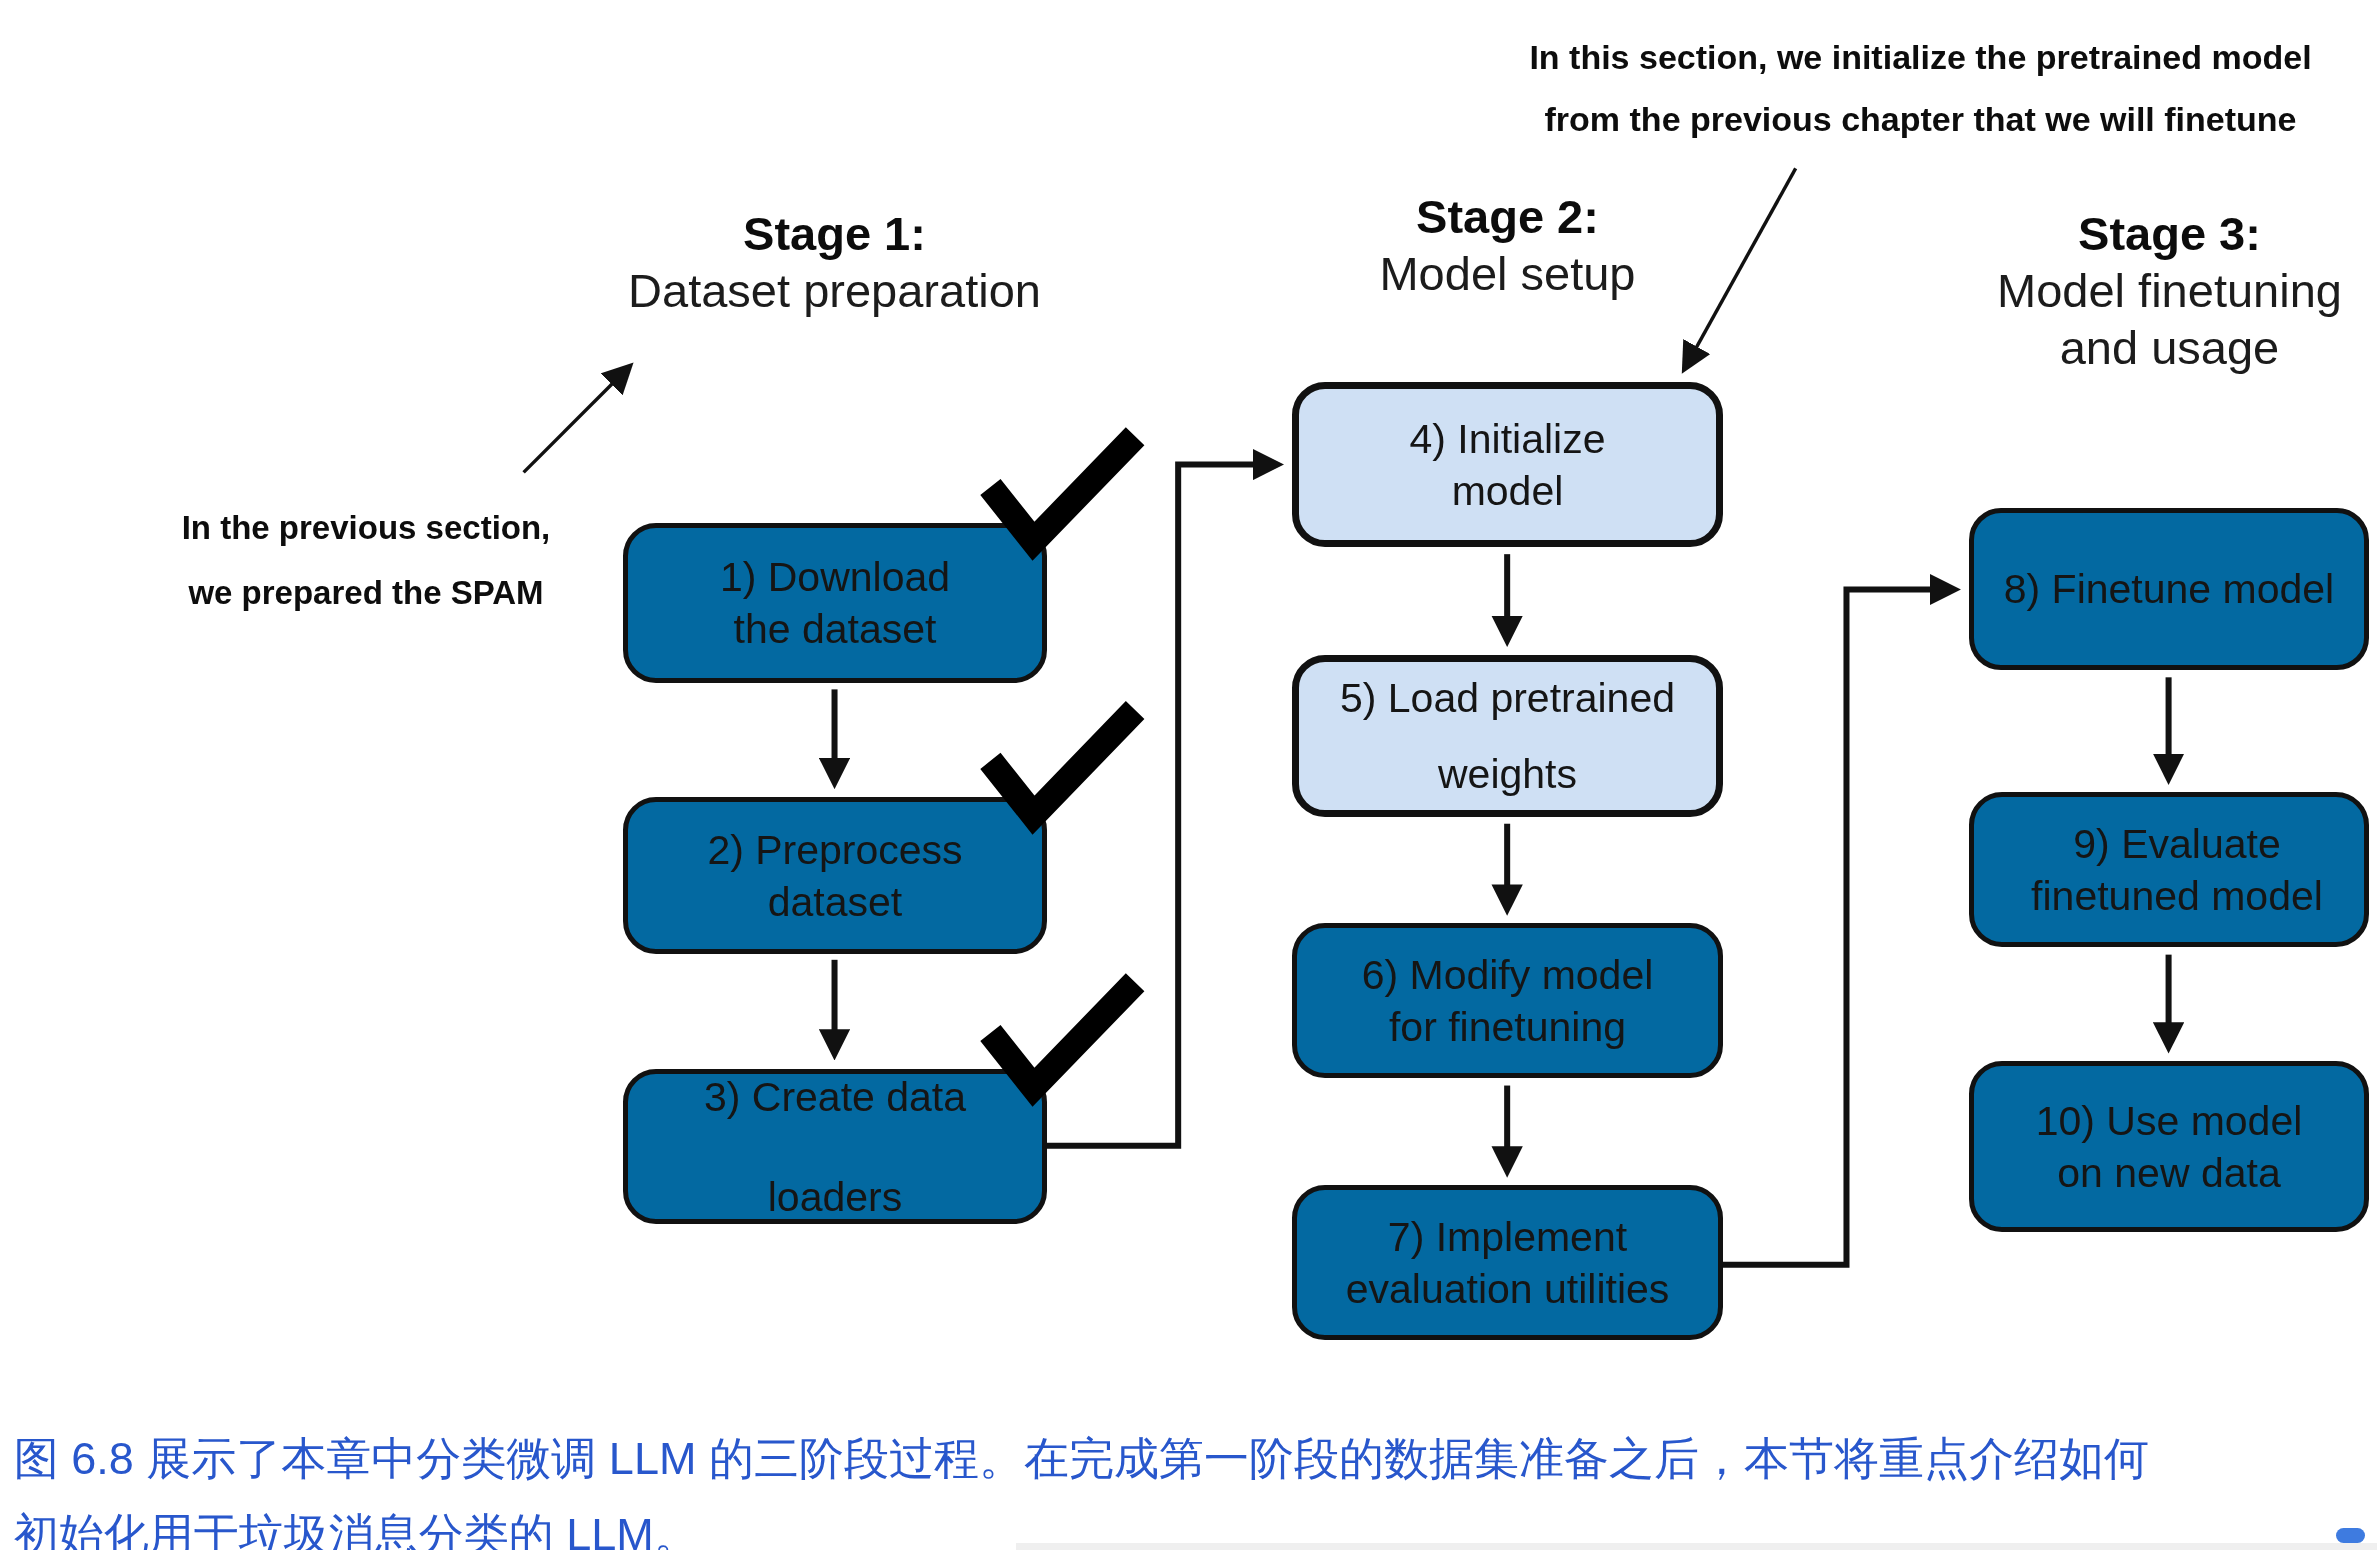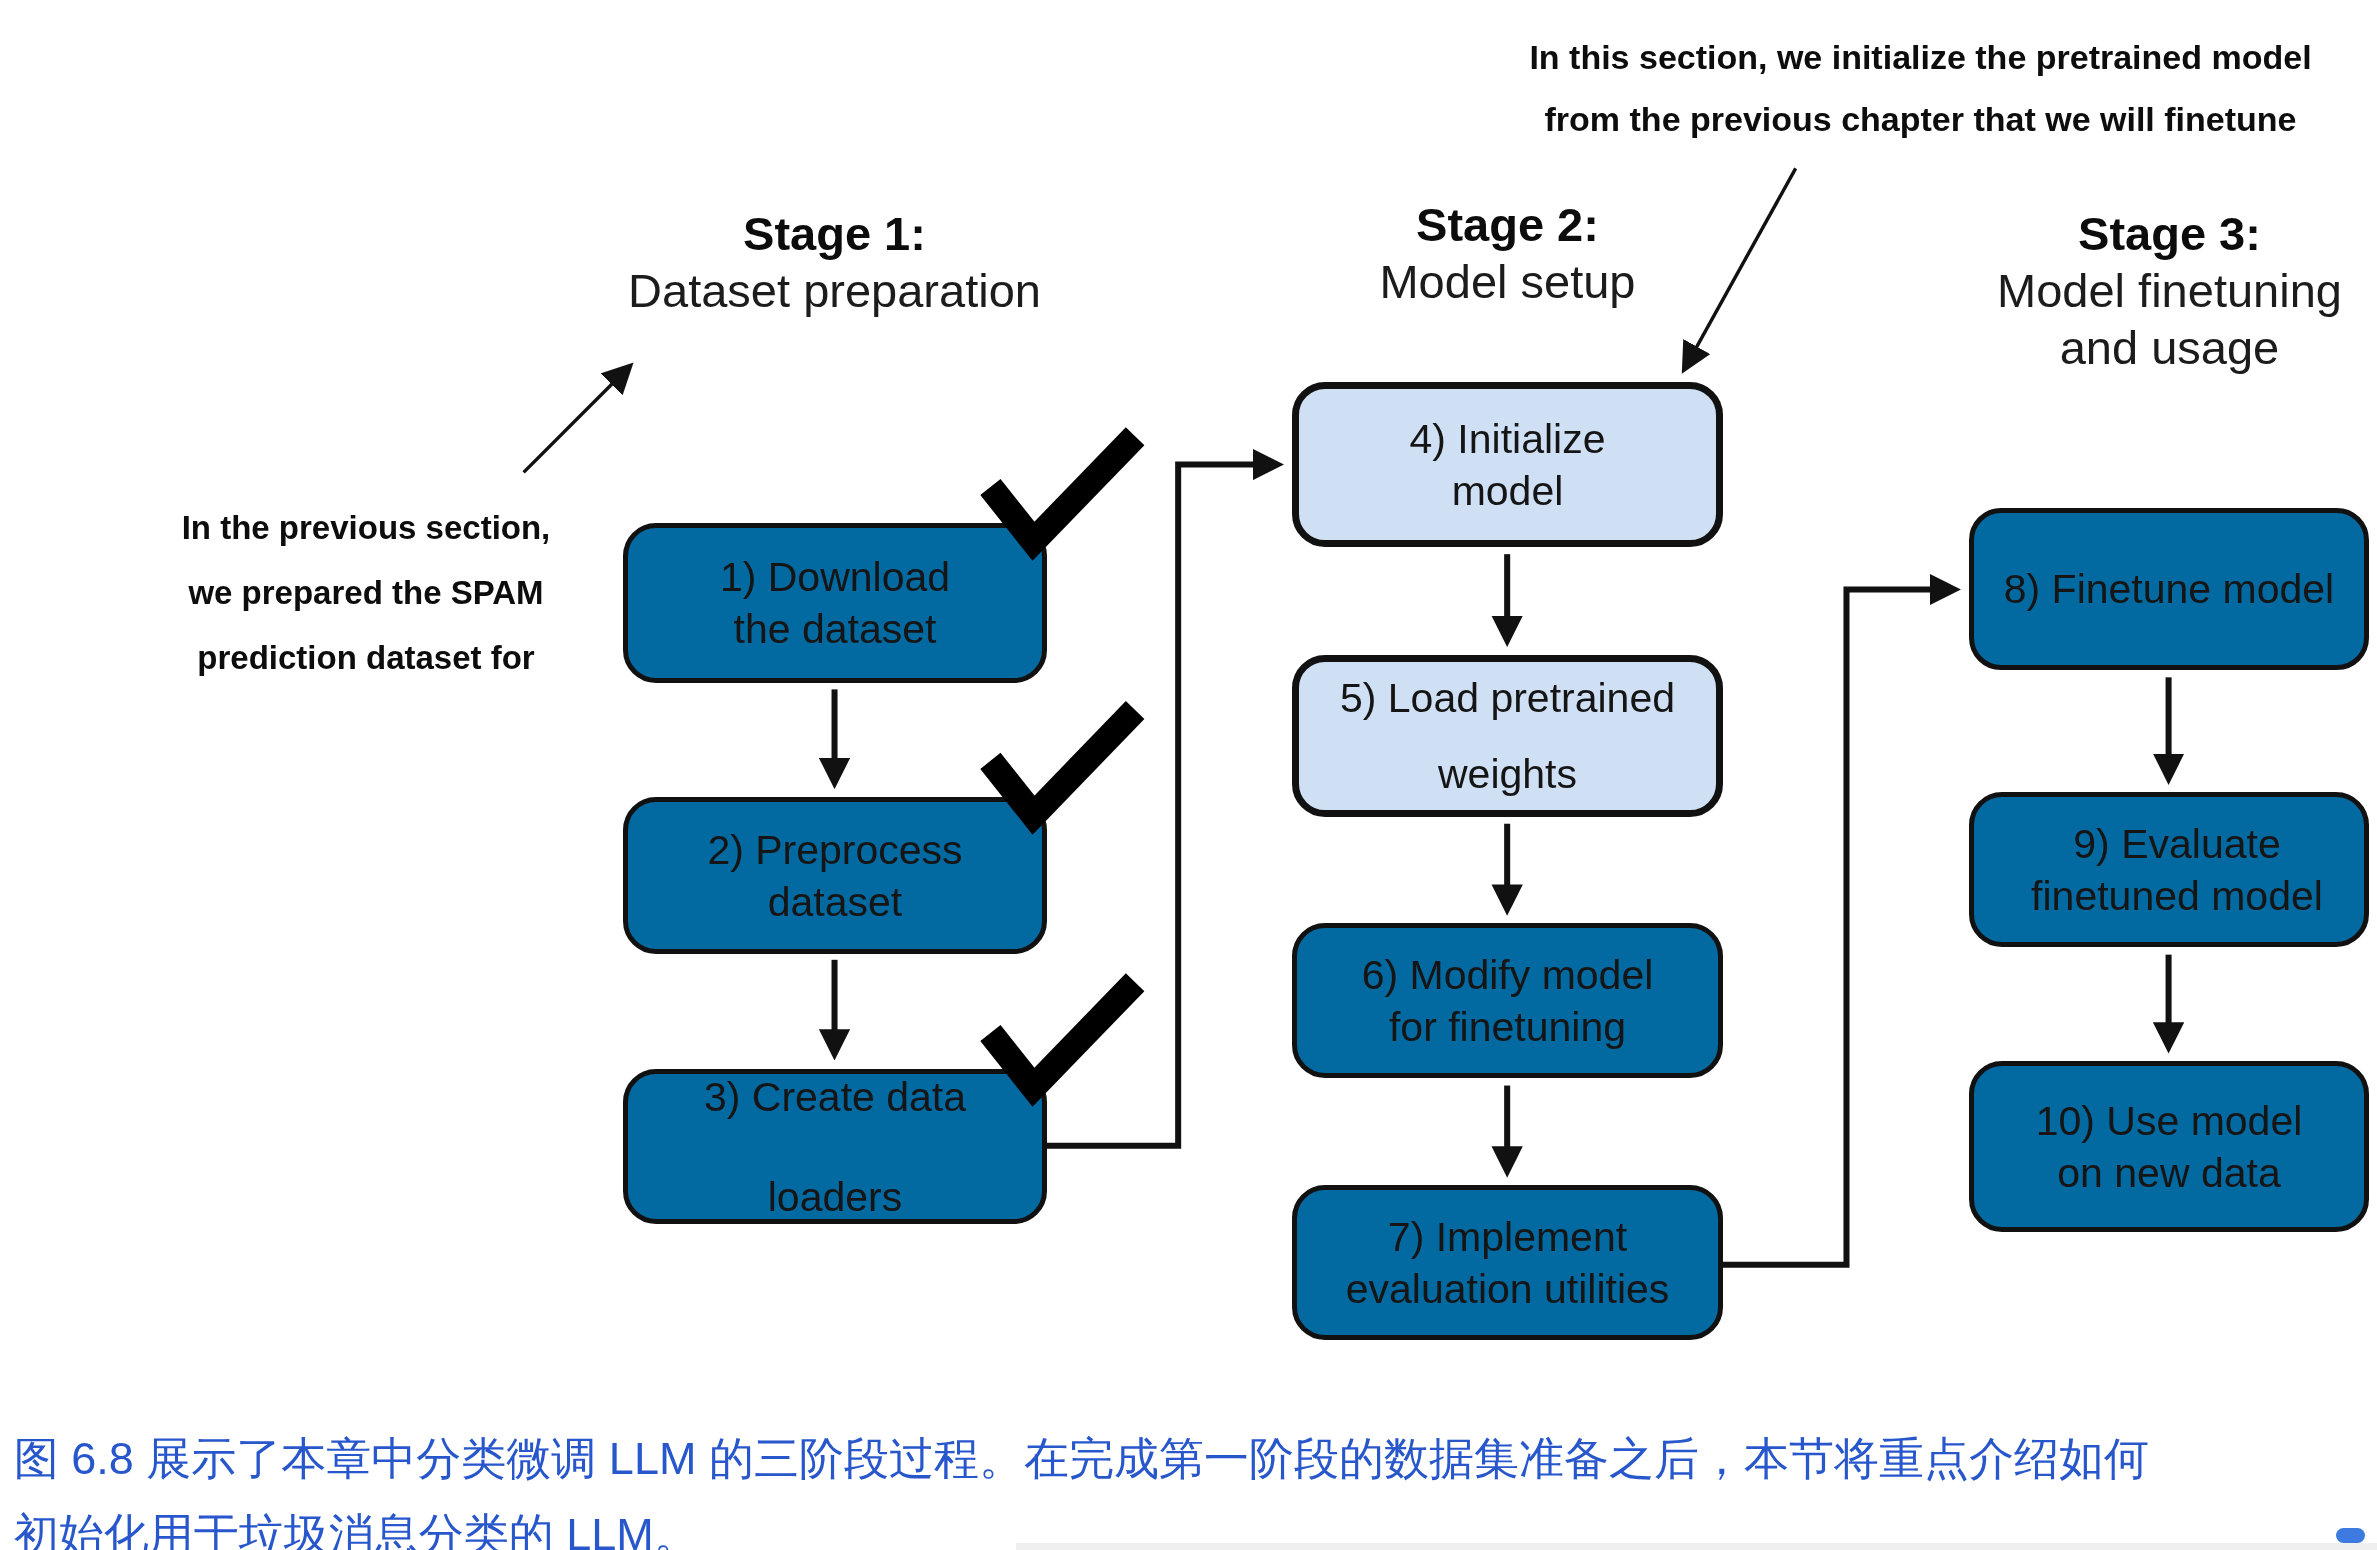--- a/index.html
+++ b/index.html
@@ -45,39 +45,38 @@
   .scroll-thumb { position:absolute; z-index:5; background:var(--scrollbar,#3e7be0); border-radius:7.8px; }
 </style>
 </head>
 <body>
 
 <div class="stage-header" style="left:533px;top:205px;width:603px;">
   <div class="t">Stage 1:</div>
   <div>Dataset preparation</div>
 
 </div>
-<div class="stage-header" style="left:1206px;top:196px;width:603px;">
+<div class="stage-header" style="left:1206px;top:188px;width:603px;">
   <div class="t">Stage 2:</div>
   <div>Model setup</div>
 
 </div>
 <div class="stage-header" style="left:1868px;top:205px;width:603px;">
   <div class="t">Stage 3:</div>
   <div>Model finetuning</div>
   <div>and usage</div>
 </div>
 
 <div class="note top" style="left:1464px;top:26px;width:913px;">
   <div>In this section, we initialize the pretrained model</div>
   <div>from the previous chapter that we will finetune</div>
 </div>
 <div class="note" style="left:86px;top:495px;width:560px;">
   <div>In the previous section,</div>
   <div>we prepared the SPAM</div>
-  <div>prediction dataset for</div>
 </div>
 
 <div class="box" style="left:623px;top:523px;width:424px;height:160px;">
   <span>1) Download</span>
   <span>the dataset</span>
 </div>
 <div class="box" style="left:623px;top:797px;width:424px;height:157px;">
   <span>2) Preprocess</span>
   <span>dataset</span>
 </div>

